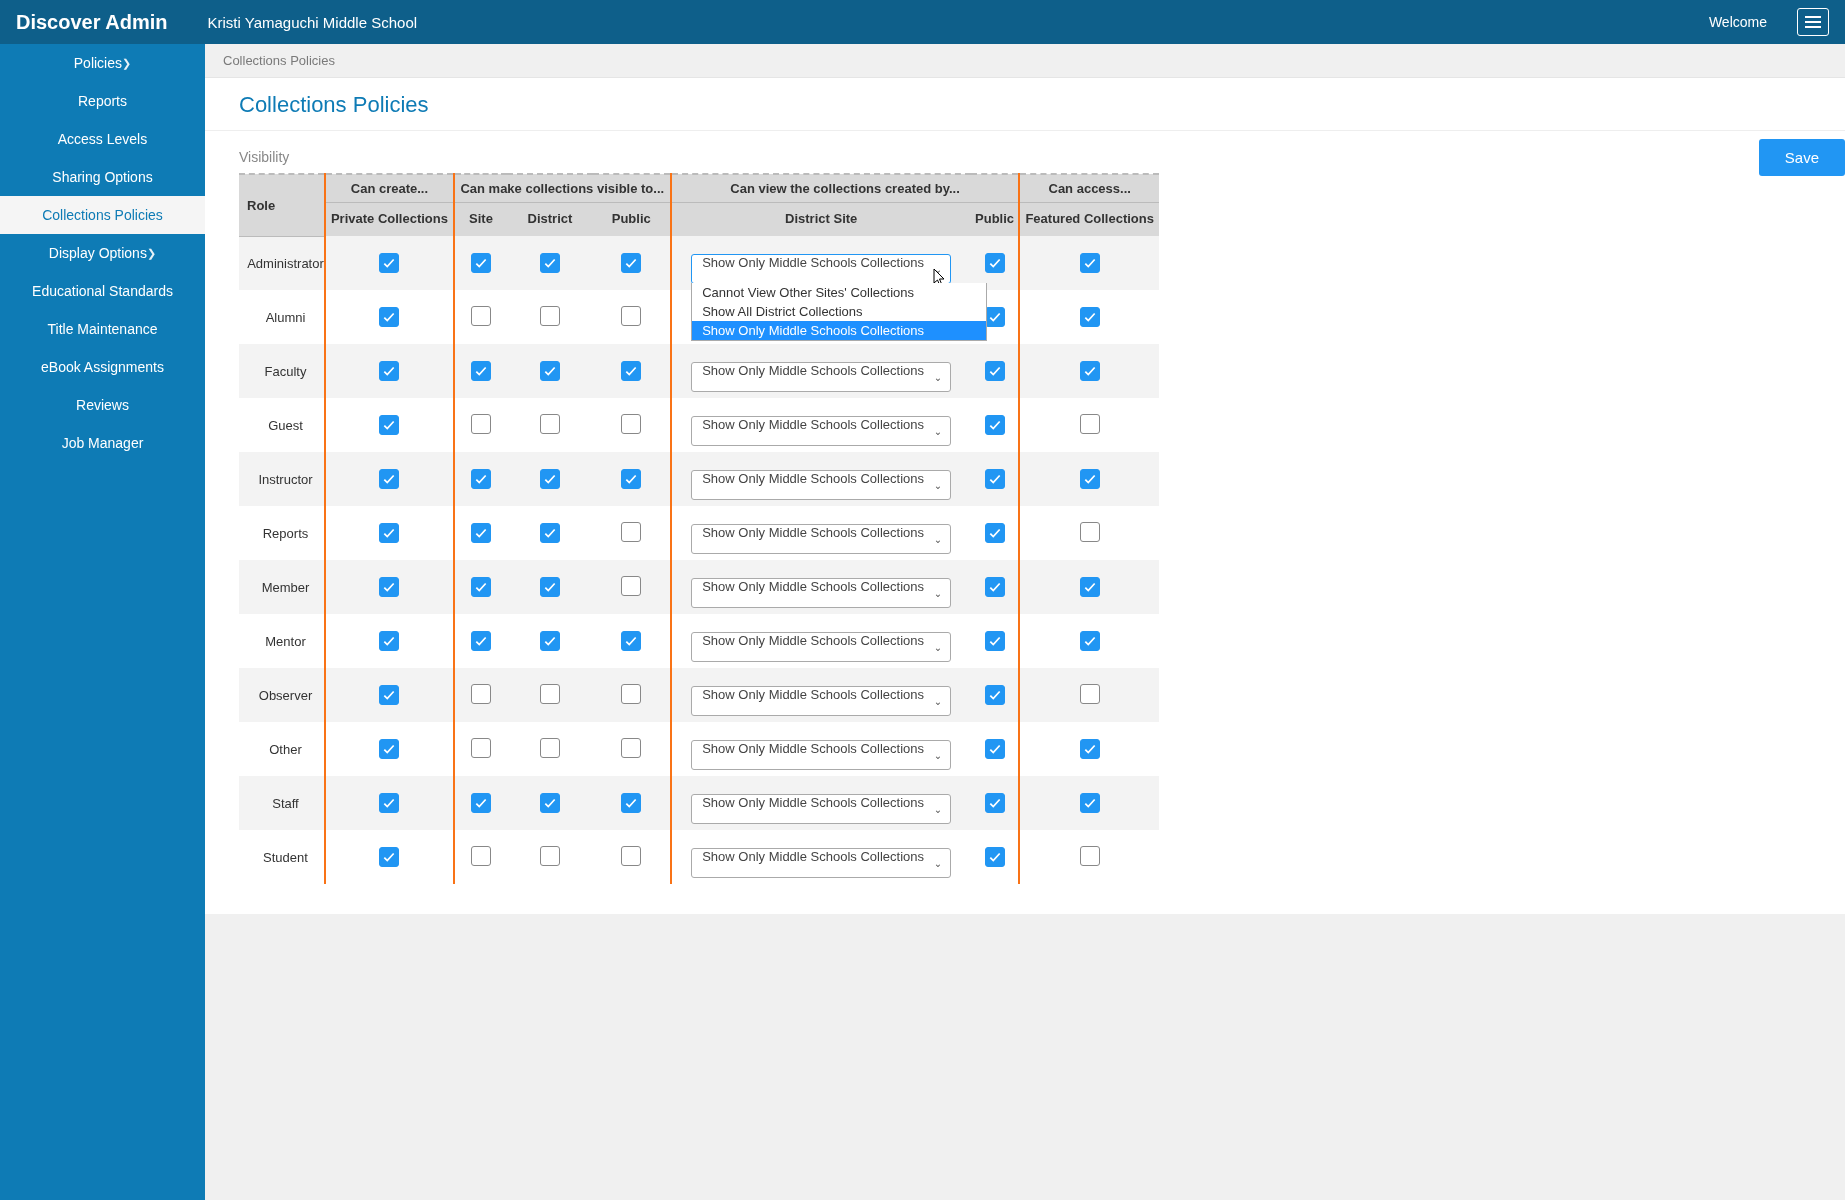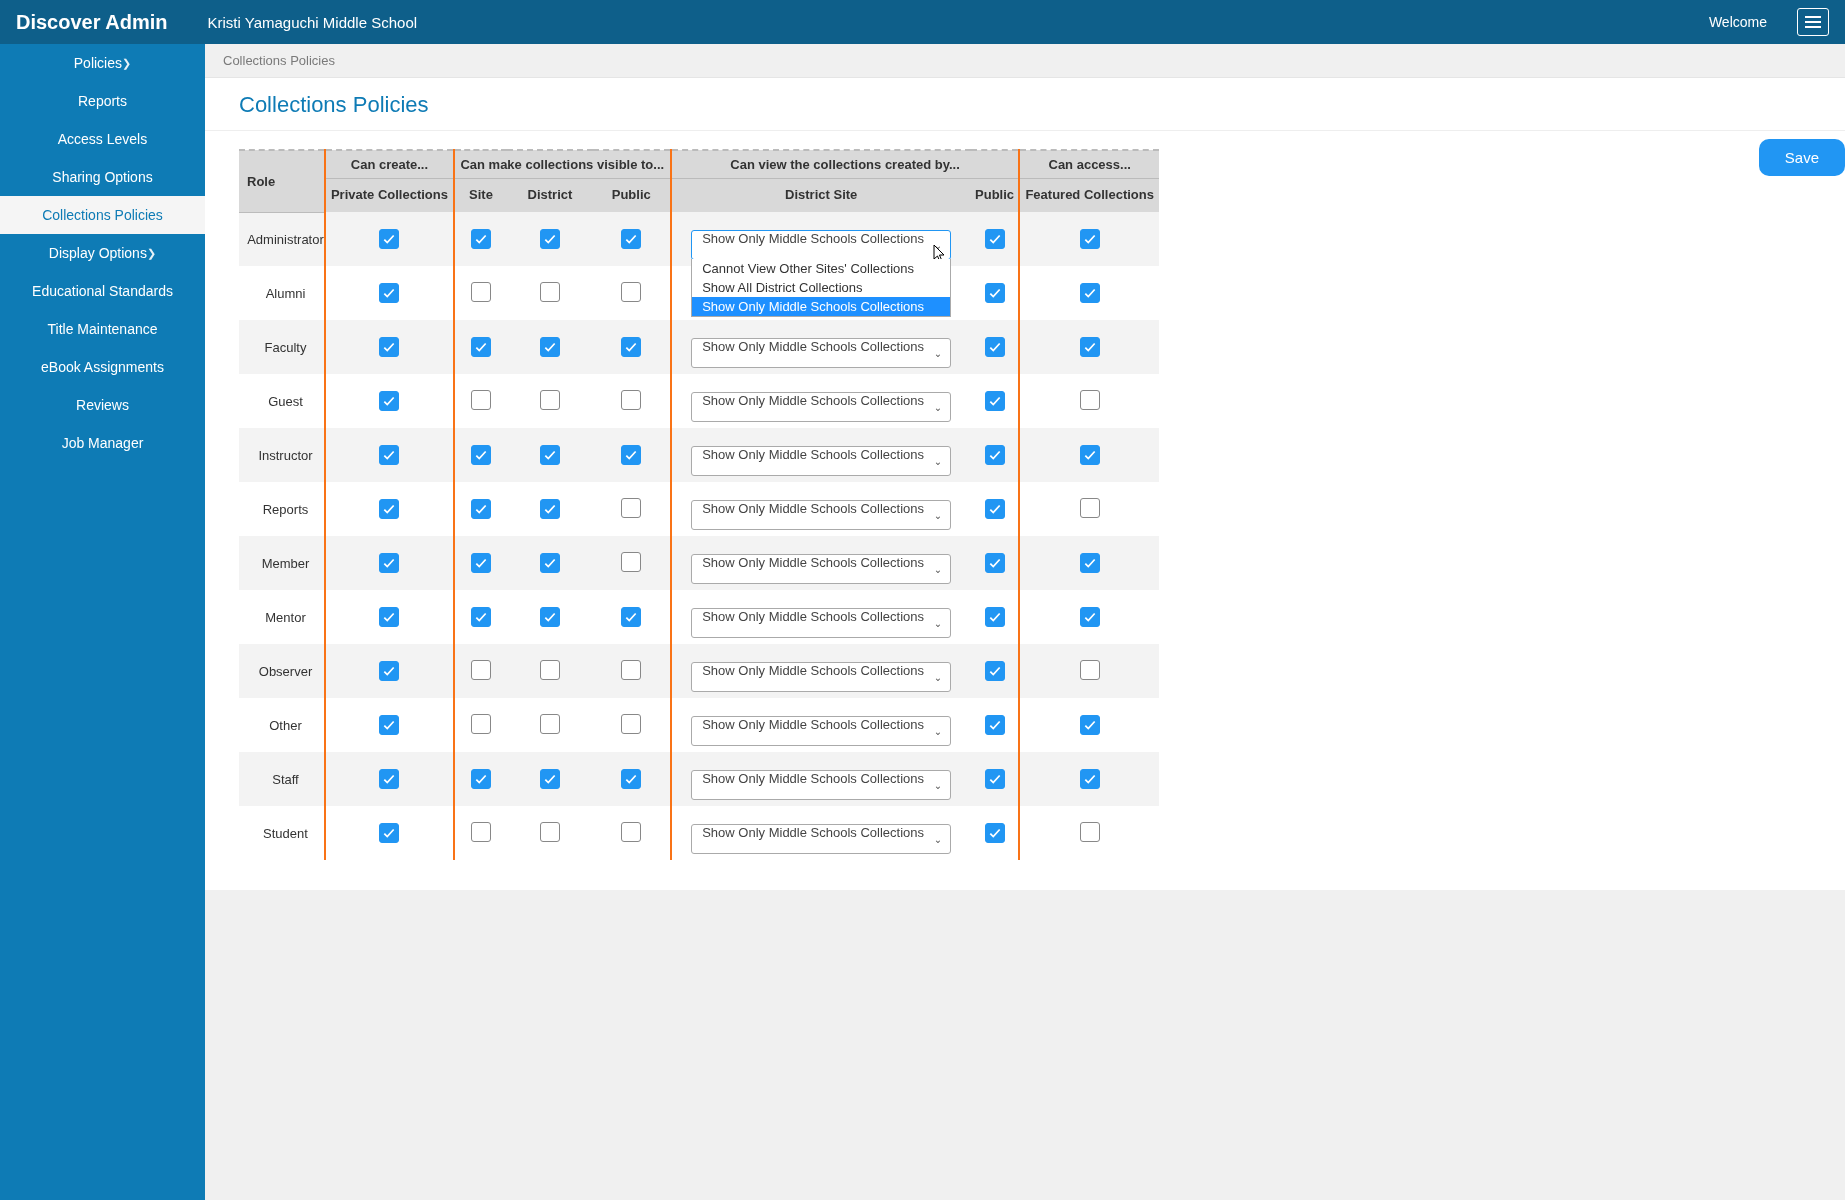--- a/index.html
+++ b/index.html
@@ -97,21 +97,21 @@
   }
   .save-btn{
     position:absolute;
     right:0;
     top:8px;
     background:#2196f3;
     color:#fff;
     border:none;
     padding:10px 26px;
     font-size:15px;
-    border-radius:10px;
+    border-radius:3px;
     cursor:pointer;
   }
   .visibility-label{
     color:#888;
     font-size:14px;
     margin-bottom:8px;
   }
   table.policy{
     border-collapse:collapse;
     width:100%;
@@ -180,21 +180,21 @@
     position:relative;
   }
   .ddsel.open{border-color:#2196f3;}
   .ddsel .caret{
     position:absolute;right:8px;top:50%;transform:translateY(-50%);
     font-size:10px;color:#555;
   }
   .dd-menu{
     position:absolute;
     left:0;top:29px;
-    width:260px;
+    width:296px;
     background:#fff;
     border:1px solid #aaa;
     border-top:none;
     z-index:10;
   }
   .dd-opt{
     padding:2px 10px;
     font-size:13px;
     text-align:left;
     cursor:pointer;
@@ -257,20 +257,21 @@
         <span>Job Manager</span>
       </div>
     </div>
 
   <div class="content">
     <div class="crumb">Collections Policies</div>
     <div class="panel">
       <div class="panel-title">Collections Policies</div>
       <div class="panel-body">
         <button class="save-btn">Save</button>
+        <div class="visibility-label">Visibility</div>
 
         <table class="policy">
           <thead>
             <tr class="grp-header">
               <th rowspan="2" class="role-col">Role</th>
               <th class="vline">Can create...</th>
               <th colspan="3" class="vline">Can make collections visible to...</th>
               <th colspan="2" class="vline">Can view the collections created by...</th>
               <th class="vline">Can access...</th>
             </tr>

